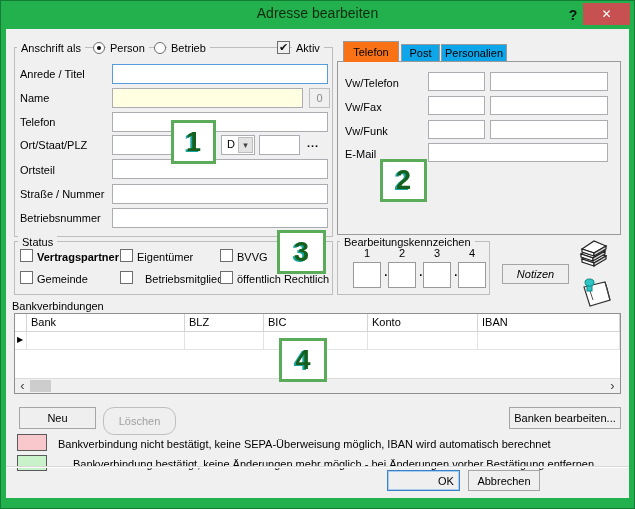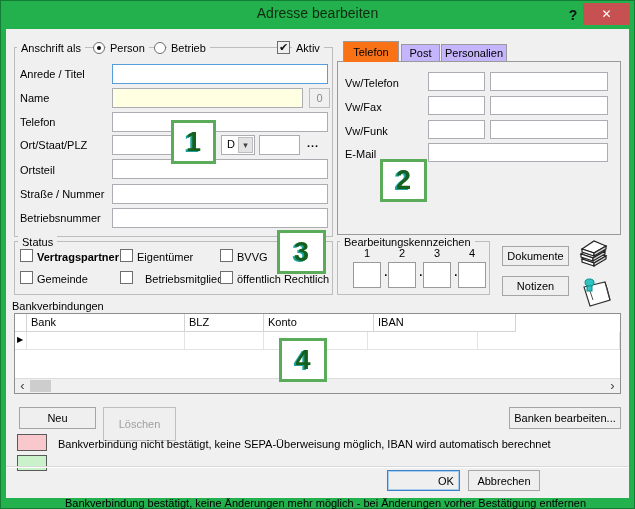--- a/index.html
+++ b/index.html
@@ -31,21 +31,21 @@
   .cb { position:absolute; width:13px; height:13px; border:1px solid #6d6d6d; background:#fff; font-size:11px; line-height:11px; text-align:center; color:#111; overflow:hidden; }
 
   .combo { position:absolute; border:1px solid #abadb3; background:#fff; }
   .combo .val { position:absolute; left:5px; top:2px; }
   .combo .dd { position:absolute; right:1px; top:1px; bottom:1px; width:15px; background:#e3e3e3; border:1px solid #bdbdbd; text-align:center; line-height:15px; font-size:9px; color:#444; }
 
   .btn { position:absolute; background:#efefef; border:1px solid #a5a5a5; text-align:center; font:inherit; color:#000; padding:0; }
   .btn.disabled { color:#9f9f9f; border-color:#bfbfbf; }
   .btn.default { border:1px solid #3b82c4; box-shadow: inset 0 0 0 1px #a8cdf0; padding-left: 45px; }
 
-  .tab { position:absolute; border:1px solid #9a9a9a; background:#c4b5fd; text-align:center; }
+  .tab { position:absolute; border:1px solid #9a9a9a; background:#0ea5e9; text-align:center; }
   .tab.active { background:#f97316; border-bottom:none; z-index:3; }
 
   .panel { position:absolute; border:1px solid #9a9a9a; background:#f0f0f0; }
 
   .kbox { position:absolute; width:28px; height:26px; border:1px solid #9a9a9a; background:#fff; }
   .kdigit { position:absolute; width:28px; text-align:center; }
   .kdot { position:absolute; width:8px; text-align:center; font-weight:bold; }
 
   .table { position:absolute; left:14px; top:313px; width:607px; height:81px; border:1px solid #8f8f8f; background:#fff; }
   .thead { position:absolute; left:0; top:0; height:18px; width:605px; display:flex; }
@@ -153,22 +153,21 @@
   <span class="kdigit" style="left:423px;top:247px;">3</span>
   <span class="kdigit" style="left:458px;top:247px;">4</span>
   <span class="kbox" style="left:353px;top:262px;"></span>
   <span class="kdot" style="left:382px;top:269px;">·</span>
   <span class="kbox" style="left:388px;top:262px;"></span>
   <span class="kdot" style="left:417px;top:269px;">·</span>
   <span class="kbox" style="left:423px;top:262px;"></span>
   <span class="kdot" style="left:452px;top:269px;">·</span>
   <span class="kbox" style="left:458px;top:262px;"></span>
 
-  <button class="btn" style="left:502px;top:246px;width:67px;height:20px;">Dokumente</button>
-  <button class="btn" style="left:502px;top:276px;width:67px;height:20px;">Notizen</button>
+  <button class="btn" style="left:502px;top:264px;width:67px;height:20px;font-style:italic;">Notizen</button>
 
   <span class="abs" style="left:575px;top:237px;width:38px;height:35px;">
     <svg width="38" height="35" viewBox="0 0 38 35">
       <g stroke="#222" stroke-width="1.2" fill="#fff">
         <path d="M7 22 L19 15 L31 19 L19 26 Z" fill="#e8e8e8"></path>
         <path d="M7 22 L7 25 L19 29 L19 26 Z"></path>
         <path d="M19 26 L31 19 L31 22 L19 29 Z" fill="#d5d5d5"></path>
         <path d="M6 17 L18 10 L30 14 L18 21 Z" fill="#e8e8e8"></path>
         <path d="M6 17 L6 20 L18 24 L18 21 Z"></path>
         <path d="M18 21 L30 14 L30 17 L18 24 Z" fill="#d5d5d5"></path>
@@ -187,46 +186,47 @@
       <ellipse cx="13.5" cy="9.5" rx="4.5" ry="3.5" fill="#2ec4c4" stroke="#0b8a8a"></ellipse>
     </svg>
   </span>
 
   <span class="lbl" style="left:12px;top:299px;">Bankverbindungen</span>
   <div class="table">
     <div class="thead">
       <div class="th" style="width:12px;"></div>
       <div class="th" style="width:158px;">Bank</div>
       <div class="th" style="width:79px;">BLZ</div>
+      <div class="th" style="width:104px;">BIC</div>
       <div class="th" style="width:110px;">Konto</div>
       <div class="th" style="width:142px;">IBAN</div>
     </div>
     <div class="trow">
       <div class="td" style="width:12px;font-size:8px;line-height:16px;padding-left:2px;">▶</div>
       <div class="td" style="width:158px;"></div>
       <div class="td" style="width:79px;"></div>
       <div class="td" style="width:104px;"></div>
       <div class="td" style="width:110px;"></div>
       <div class="td" style="width:142px;"></div>
     </div>
     <div class="hsb">
       <span class="arr" style="left:0;">‹</span>
       <span class="thumb"></span>
       <span class="arr" style="right:0;">›</span>
     </div>
   </div>
 
   <button class="btn" style="left:19px;top:407px;width:77px;height:22px;">Neu</button>
-  <button class="btn disabled" style="left:103px;top:407px;width:73px;height:34px;">Löschen</button>
+  <button class="btn disabled" style="left:103px;top:407px;width:73px;height:28px;border-radius:11px;">Löschen</button>
   <button class="btn" style="left:509px;top:407px;width:112px;height:22px;">Banken bearbeiten...</button>
 
   <span class="swatch" style="left:17px;top:434px;height:17px;background:#f8c8cd;"></span>
   <span class="lbl" style="left:58px;top:437px;">Bankverbindung nicht bestätigt, keine SEPA-Überweisung möglich, IBAN wird automatisch berechnet</span>
   <span class="swatch" style="left:17px;top:455px;height:16px;background:#caf2ca;"></span>
-  <span class="lbl" style="left:65px;top:457px;margin-top:39px;">Bankverbindung bestätigt, keine Änderungen mehr möglich - bei Änderungen vorher Bestätigung entfernen</span>
+  <span class="lbl" style="left:73px;top:457px;">Bankverbindung bestätigt, keine Änderungen mehr möglich - bei Änderungen vorher Bestätigung entfernen</span>
 
   <div class="sep"></div>
 
   <button class="btn default" style="left:387px;top:470px;width:73px;height:21px;">OK</button>
   <button class="btn" style="left:468px;top:470px;width:72px;height:21px;">Abbrechen</button>
 
   <div class="marker" style="left:171px;top:120px;width:45px;height:44px;">1</div>
   <div class="marker" style="left:380px;top:159px;width:47px;height:43px;">2</div>
   <div class="marker" style="left:277px;top:230px;width:49px;height:44px;">3</div>
   <div class="marker" style="left:279px;top:338px;width:48px;height:44px;">4</div>

